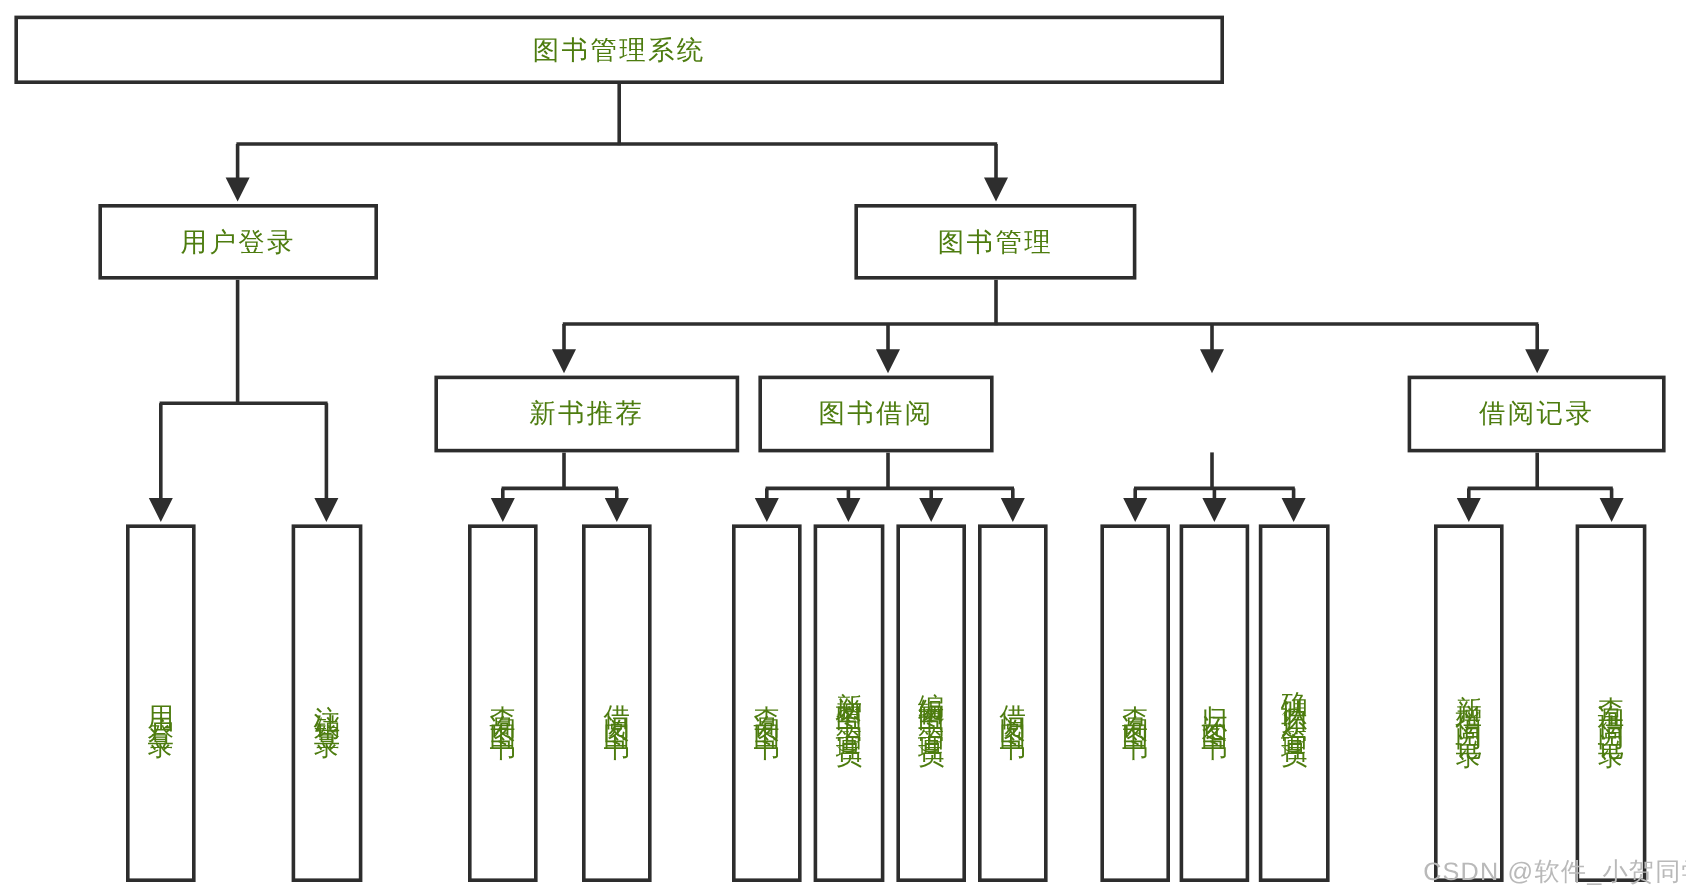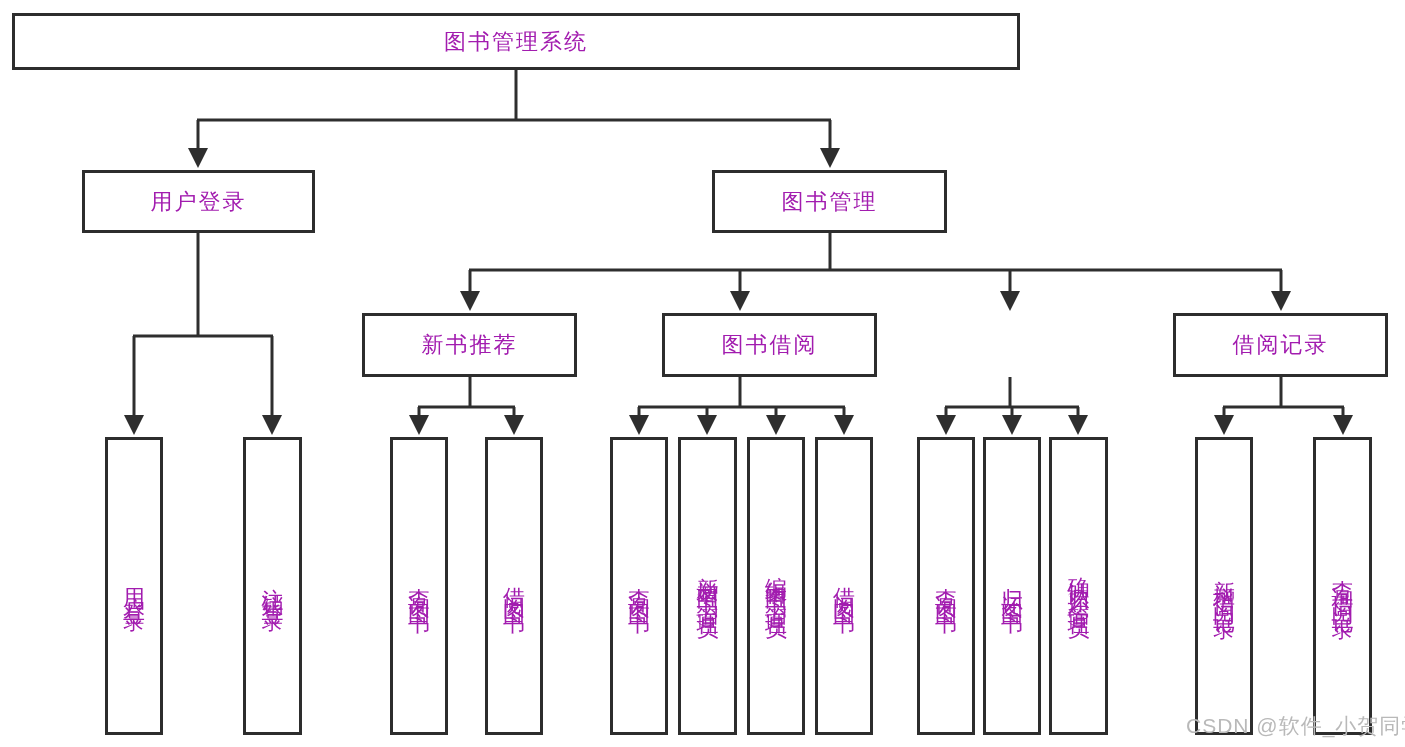--- a/index.html
+++ b/index.html
@@ -30,21 +30,21 @@
   }
   .box {
     position: absolute;
     box-sizing: border-box;
     border: 3px solid #2d2d2d;
     background: #ffffff;
     display: flex;
     align-items: center;
     justify-content: center;
     z-index: 2;
-    color: #a21caf;
+    color: #4d7c0f;
   }
   .box .h-label {
     font-size: 22px;
     letter-spacing: 2px;
     white-space: nowrap;
   }
   .leaf .v-label {
     writing-mode: vertical-rl;
     font-size: 22px;
     letter-spacing: 8px;
@@ -140,24 +140,24 @@
     <span class="h-label">图书管理系统</span>
   </div>
 
   <div class="box" style="left:82px; top:170px; width:233px; height:63px;">
     <span class="h-label">用户登录</span>
   </div>
   <div class="box" style="left:712px; top:170px; width:235px; height:63px;">
     <span class="h-label">图书管理</span>
   </div>
 
-  <div class="box" style="left:362px; top:313px; width:215px; height:64px;">
+  <div class="box" style="left:362px; top:313px; width:254px; height:64px;">
     <span class="h-label">新书推荐</span>
   </div>
-  <div class="box" style="left:632px; top:313px; width:215px; height:64px;margin-left:30px;">
+  <div class="box" style="left:632px; top:313px; width:196px; height:64px;">
     <span class="h-label">图书借阅</span>
   </div>
   <div class="box" style="left:1173px; top:313px; width:215px; height:64px;">
     <span class="h-label">借阅记录</span>
   </div>
 
   <div class="box leaf" style="left:105px; top:437px; width:58px; height:298px;">
     <span class="v-label">用户登录</span>
   </div>
   <div class="box leaf" style="left:243px; top:437px; width:59px; height:298px;">

